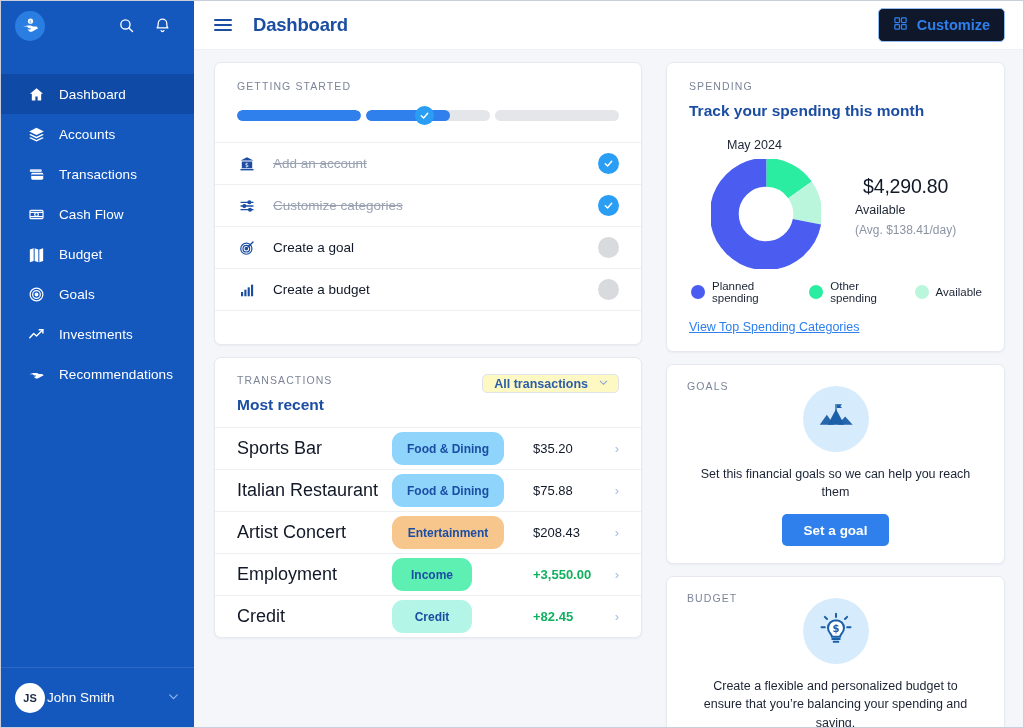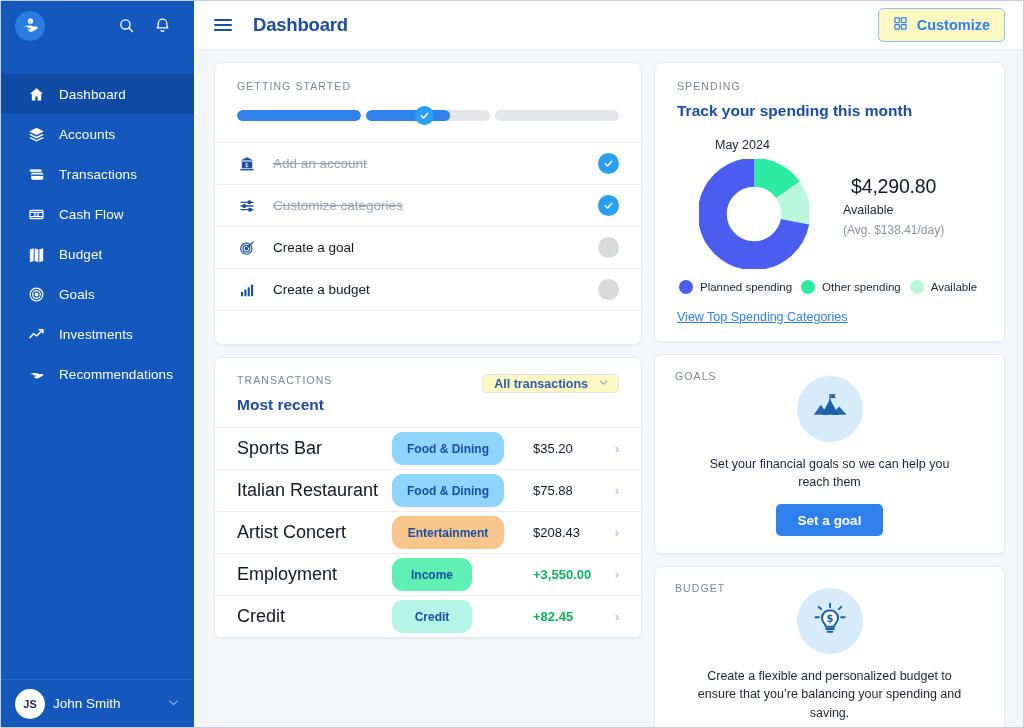--- a/index.html
+++ b/index.html
@@ -71,26 +71,26 @@
   .nav-item.active { background: #0f4ba6; }
   .nav-ic {
     width: 18px; height: 18px;
     display: flex; align-items: center; justify-content: center;
     flex: 0 0 18px;
   }
   .nav-label { letter-spacing: .1px; }
   .sb-footer {
     position: absolute;
     bottom: 0; left: 0; right: 0;
-    height: 48px;
+    height: 60px;
     border-top: 1px solid #2c68c4;
     display: flex;
     align-items: center;
     padding: 0 14px;
-    gap: 8px;
+    gap: 2px;
     cursor: pointer;
   }
   .avatar {
     width: 30px; height: 30px;
     border-radius: 50%;
     background: #ffffff;
     color: #1c2b45;
     font-size: 11px;
     font-weight: bold;
     display: flex; align-items: center; justify-content: center;
@@ -126,35 +126,35 @@
     margin-left: 21px;
     font-size: 18.5px;
     font-weight: bold;
     color: #1b4ea3;
     letter-spacing: -.2px;
   }
   .customize-btn {
     margin-left: auto;
     border: 1px solid #93bdf5;
     border-radius: 5px;
-    background: #fef9c3;
+    background: #0f172a;
     color: #2f80ed;
     font-size: 14.5px;
     font-weight: bold;
     height: 34px;
     padding: 0 14px;
     display: flex; align-items: center; gap: 9px;
     cursor: pointer;
     font-family: inherit;
   }
 
   .content {
     flex: 1;
     display: flex;
-    gap: 12px;
+    gap: 24px;
     padding: 12px 18px 0 20px;
     overflow: hidden;
   }
   .col-left { width: 428px; flex: 0 0 428px; display: flex; flex-direction: column; gap: 12px; }
   .col-right { flex: 1; display: flex; flex-direction: column; gap: 12px; min-width: 0; border-radius: 13px; }
 
   .card {
     background: #ffffff;
     border-radius: 7px;
     border: 1px solid #e6eaf0;
@@ -635,21 +635,21 @@
           <div class="eyebrow">GOALS</div>
           <div class="promo-icon">
             <svg width="40" height="40" viewBox="0 0 48 48" fill="#1b5fa8">
               <path d="M24 12 34 31H14z"></path>
               <path d="M13 19 21.5 31H4.5z" opacity=".95"></path>
               <path d="M35 21 44 31H26z" opacity=".95"></path>
               <rect x="23.2" y="6" width="1.5" height="9"></rect>
               <path d="M24.8 6.4h6.4l-2 2.2 2 2.2h-6.4z"></path>
             </svg>
           </div>
-          <div class="promo-text">Set your financial goals so we can help you reach them</div>
+          <div class="promo-text">Set this financial goals so we can help you reach them</div>
           <button class="promo-btn">Set a goal</button>
         </section>
 
         <section class="card promo">
           <div class="eyebrow">BUDGET</div>
           <div class="promo-icon">
             <svg width="40" height="40" viewBox="0 0 48 48" fill="none" stroke="#1b5fa8" stroke-width="2.4" stroke-linecap="round">
               <path d="M24 11c-5.6 0-9.6 4.2-9.6 9.3 0 3.6 2 5.8 3.3 7.4.9 1.1 1.3 1.9 1.3 3.1h10c0-1.2.4-2 1.3-3.1 1.3-1.6 3.3-3.8 3.3-7.4C33.6 15.2 29.6 11 24 11z" fill="#fff" stroke-linejoin="round"></path>
               <line x1="19.5" y1="33.6" x2="28.5" y2="33.6"></line>
               <line x1="21.2" y1="37" x2="26.8" y2="37"></line>

